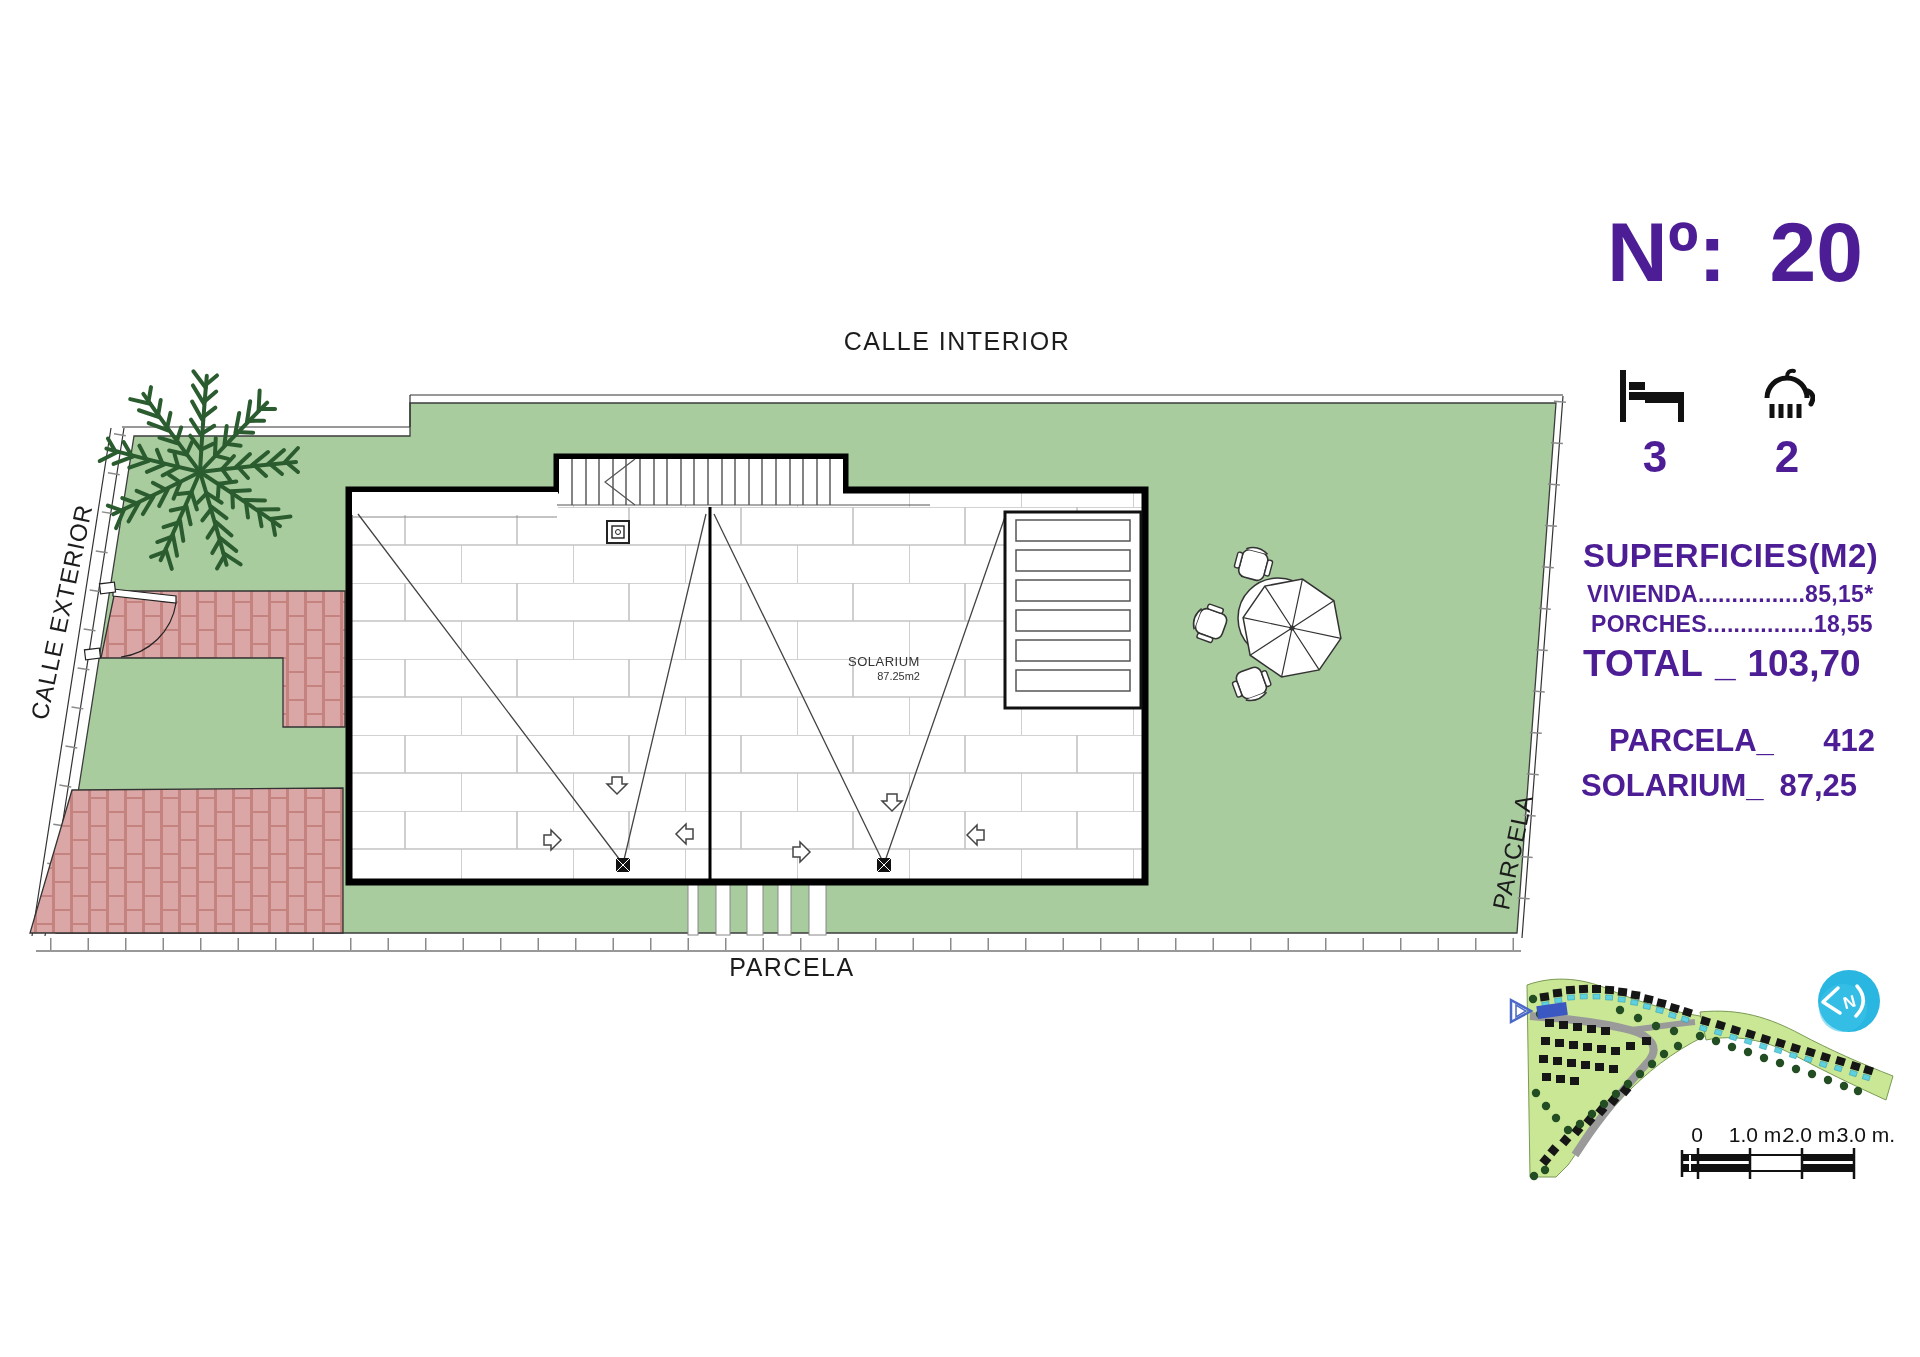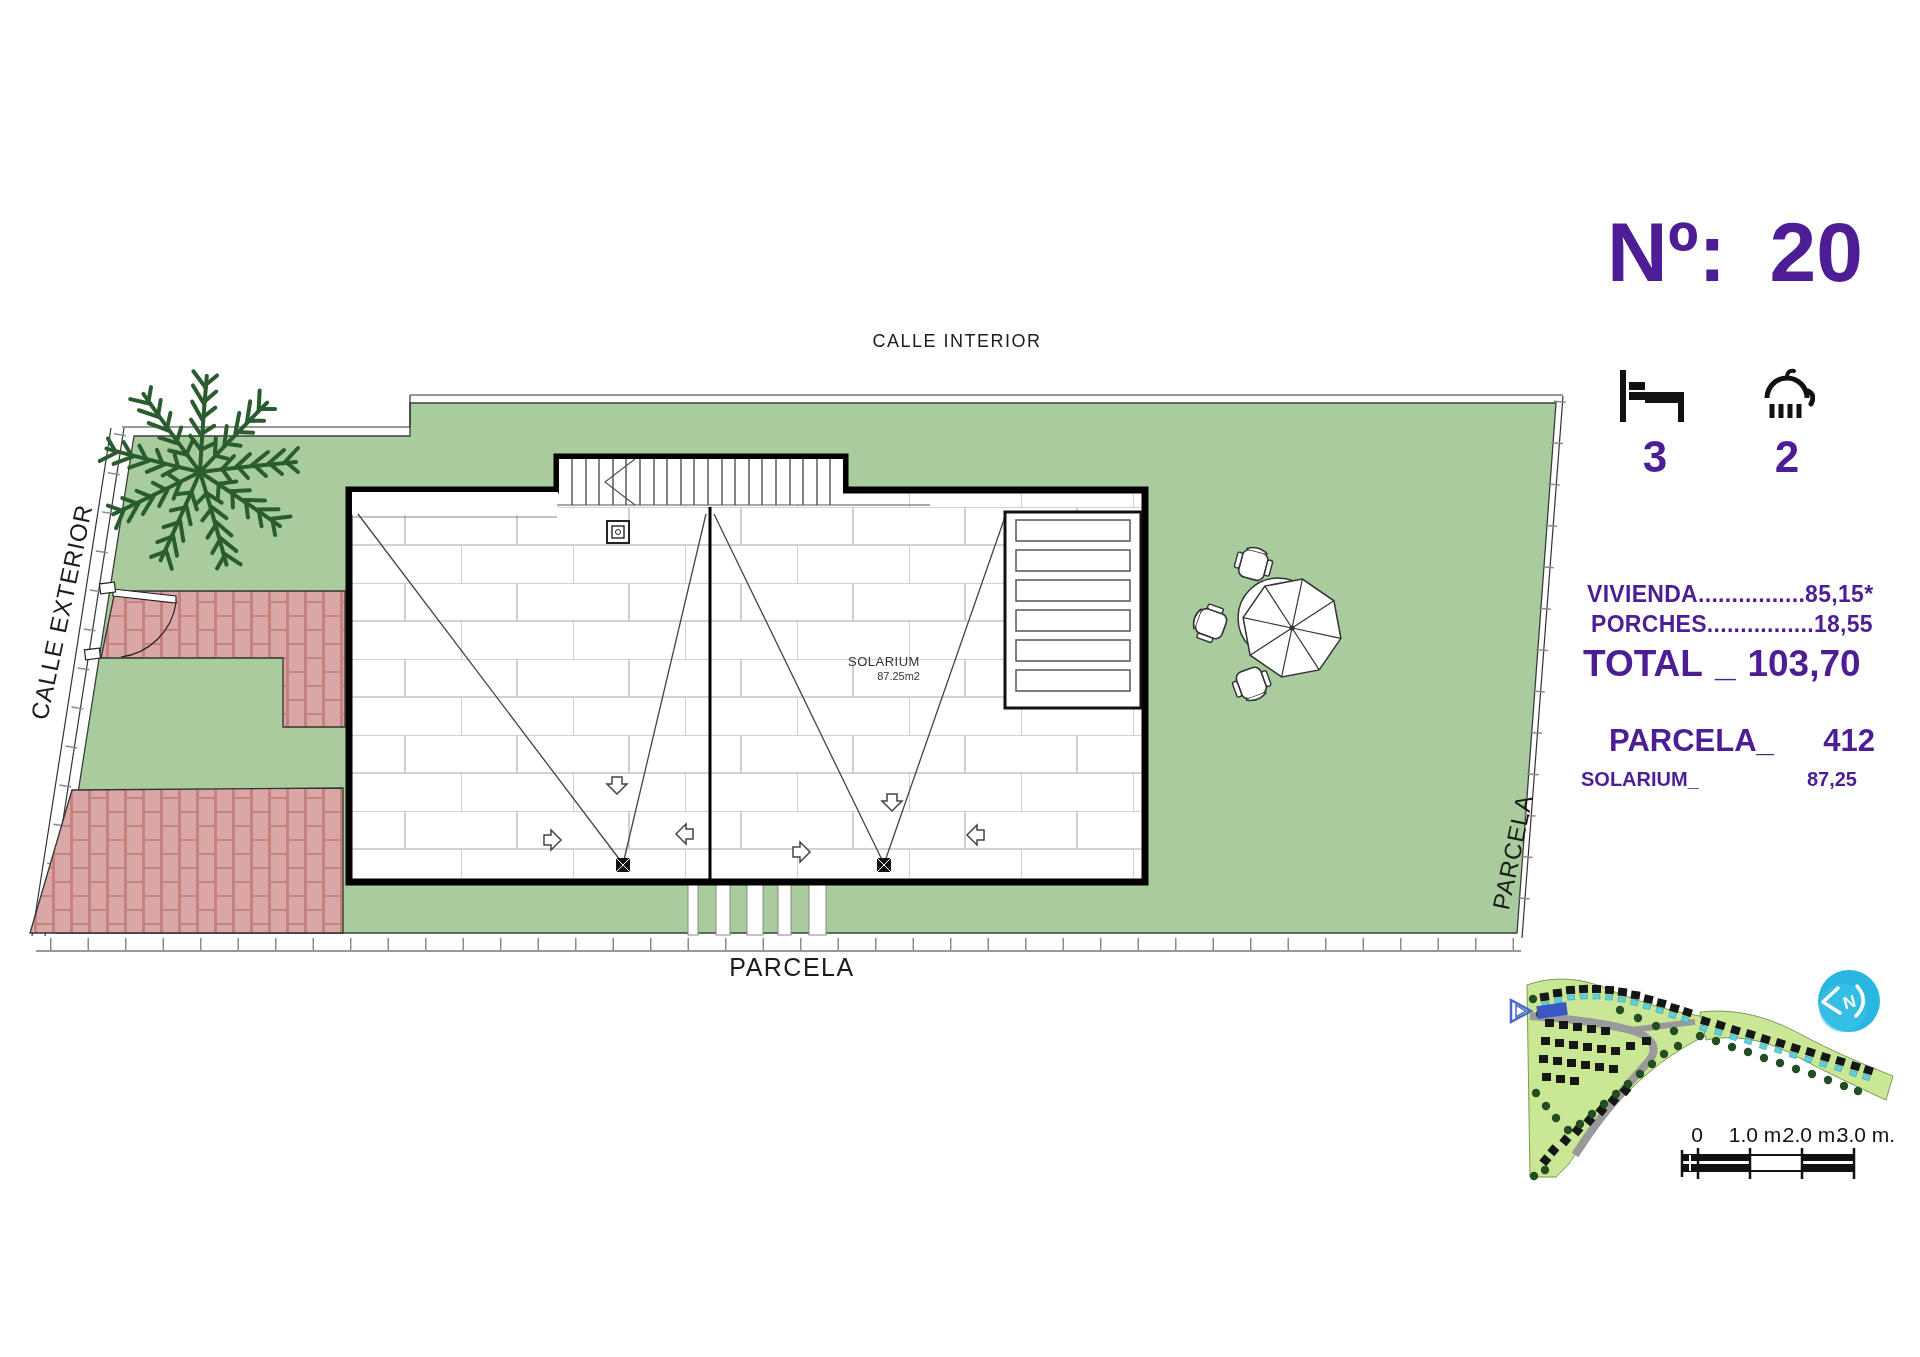--- a/index.html
+++ b/index.html
@@ -20,21 +20,21 @@
   .feat-num{font-size:44px;font-weight:700;margin-top:4px;}
   .sup-title{top:341px;left:6px;font-size:33px;font-weight:700;letter-spacing:.5px;}
   .area-row{display:flex;align-items:baseline;font-size:23px;font-weight:700;letter-spacing:.3px;}
   .row-viv{top:385px;left:10px;}
   .row-por{top:415px;left:14px;}
   .total-row{top:447px;left:6px;width:266px;display:flex;justify-content:space-between;
              font-size:37px;font-weight:700;gap:12px;}
   .parcela-row{top:527px;left:10px;width:266px;display:flex;justify-content:space-between;
                font-size:31px;font-weight:700;margin-left:22px;}
   .solarium-row{top:572px;left:4px;width:276px;display:flex;justify-content:space-between;
-                font-size:20px;font-weight:700;}
+                font-size:31px;font-weight:700;}
 </style>
 </head>
 <body>
 
 <div class="stage">
 
   <svg class="plan-svg" viewBox="0 0 1920 1357">
     <defs>
       <pattern id="tiles" x="349" y="507" width="112" height="76" patternUnits="userSpaceOnUse">
         <rect width="112" height="76" fill="#ffffff"></rect>
@@ -307,21 +307,21 @@
       <rect x="1682" y="1161" width="172" height="3" fill="#fff"></rect>
       <rect x="1689" y="1155" width="2" height="16" fill="#fff"></rect>
       <path d="M1682,1150 V1177 M1698,1148 V1179 M1750,1148 V1179 M1802,1148 V1179 M1854,1148 V1179" stroke="#111" stroke-width="2.5"></path>
       <text x="1697" y="1142" font-size="21" fill="#111" text-anchor="middle" font-family="Liberation Sans, sans-serif">0</text>
       <text x="1758" y="1142" font-size="21" fill="#111" text-anchor="middle" font-family="Liberation Sans, sans-serif">1.0 m.</text>
       <text x="1812" y="1142" font-size="21" fill="#111" text-anchor="middle" font-family="Liberation Sans, sans-serif">2.0 m.</text>
       <text x="1866" y="1142" font-size="21" fill="#111" text-anchor="middle" font-family="Liberation Sans, sans-serif">3.0 m.</text>
     </g>
   </svg>
 
-  <div class="maplabel" style="left:957px;top:341px;font-size:18px;letter-spacing:1.5px;">CALLE INTERIOR</div>
+  <div class="maplabel" style="left:957px;top:341px;font-size:25px;letter-spacing:1.5px;">CALLE INTERIOR</div>
   <div class="maplabel" style="left:62px;top:612px;font-size:24px;letter-spacing:1px;transform:translate(-50%,-50%) rotate(-78deg);">CALLE EXTERIOR</div>
   <div class="maplabel" style="left:792px;top:967px;font-size:25px;letter-spacing:1.5px;">PARCELA</div>
   <div class="maplabel" style="left:1513px;top:852px;font-size:24px;letter-spacing:1px;transform:translate(-50%,-50%) rotate(-78deg);">PARCELA</div>
   <div class="sol-label" style="left:884px;top:669px;">
     <div class="l1">SOLARIUM</div>
     <div class="l2">87.25m2</div>
   </div>
 
   <div class="panel" style="left:1577px;top:196px;">
     <div class="num-row">
@@ -344,20 +344,21 @@
         <svg width="56" height="56" viewBox="0 0 56 56">
           <path d="M28,9 q0,-7 7,-6" stroke="#111" stroke-width="4" fill="none" stroke-linecap="round"></path>
           <path d="M8,30 a20,20 0 0 1 40,0" fill="none" stroke="#111" stroke-width="5"></path>
           <path d="M49,23 q8,4 3,13" fill="none" stroke="#111" stroke-width="5" stroke-linecap="round"></path>
           <path d="M13,36 v14 M22,36 v14 M31,36 v14 M40,36 v14" stroke="#111" stroke-width="5"></path>
         </svg>
         <div class="feat-num">2</div>
       </div>
     </div>
 
+    <div class="sup-title">SUPERFICIES(M2)</div>
 
     <div class="area-row row-viv">
       <span>VIVIENDA</span>
         <span class="dots">................</span>
         <span>85,15*</span>
     </div>
     <div class="area-row row-por">
       <span>PORCHES</span>
         <span class="dots">................</span>
         <span>18,55</span>

